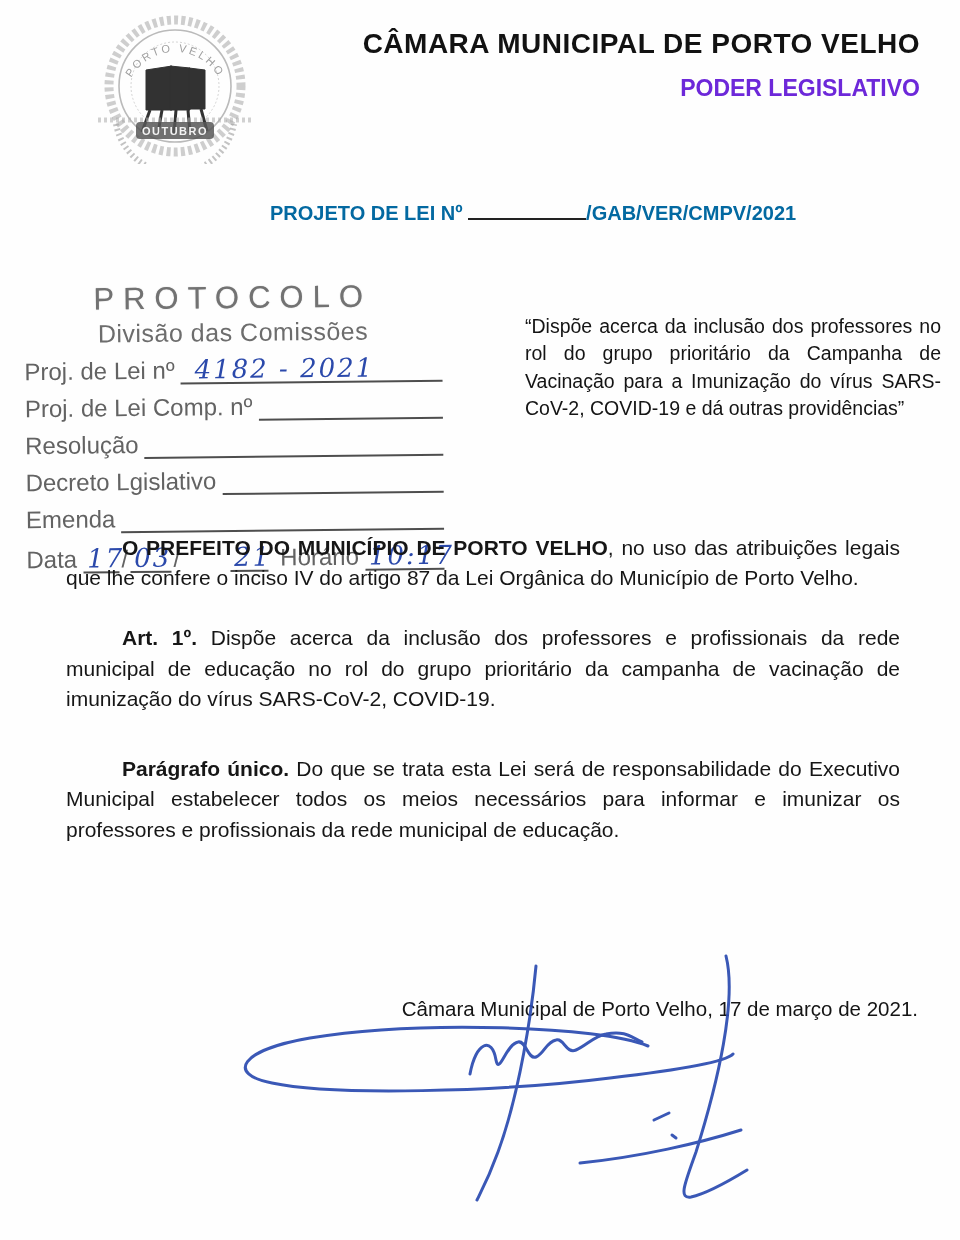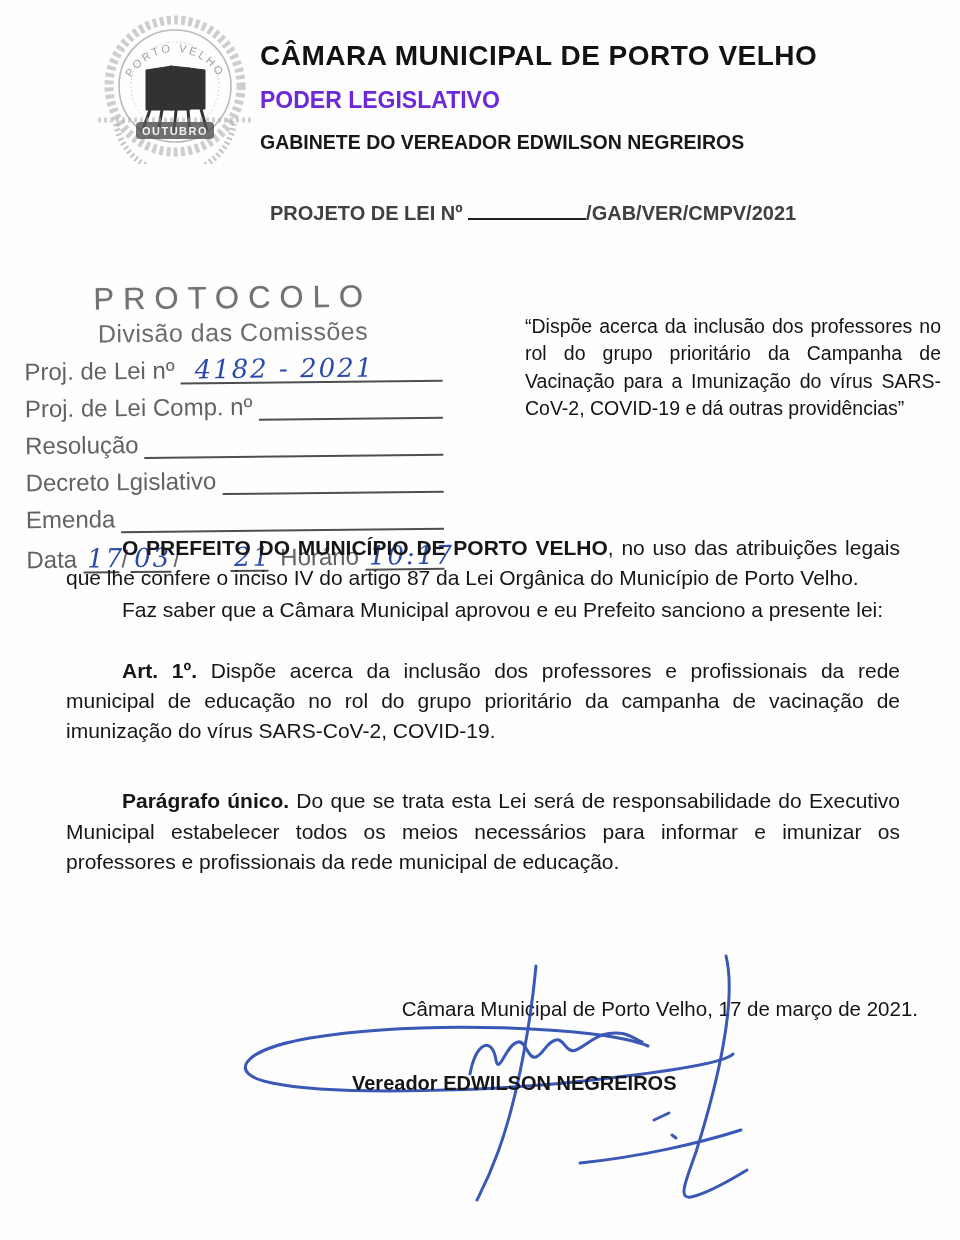--- a/index.html
+++ b/index.html
@@ -2,26 +2,26 @@
 <html><head>
 <meta charset="utf-8">
 <style>
   html,body{margin:0;padding:0;background:#ffffff;}
   .page{
     position:relative;width:960px;height:1240px;background:#fefefe;
     font-family:"Liberation Sans",sans-serif;color:#1a1a1a;overflow:hidden;
   }
   
   .seal{position:absolute;left:86px;top:12px;opacity:.85;}
-  .header-text{position:absolute;left:260px;top:40px;width:660px;text-align:left;}
+  .header-text{position:absolute;left:260px;top:28px;width:660px;text-align:right;}
   .org{font-size:28px;font-weight:bold;letter-spacing:.5px;color:#121212;}
   .branch{font-size:23px;font-weight:bold;margin-top:15px;color:#6d28d9;}
   .office{font-size:19.5px;font-weight:bold;margin-top:17px;color:#181818;}
   
-  .subject{position:absolute;left:270px;top:200px;font-size:20px;font-weight:bold;color:#404040;}
+  .subject{position:absolute;left:270px;top:200px;font-size:20px;font-weight:bold;color:#0369a1;}
   .blank{display:inline-block;width:118px;border-bottom:2.5px solid #222;height:18px;vertical-align:baseline;}
   
   .stamp{position:absolute;left:25px;top:280px;width:418px;color:#676767;transform:rotate(-.6deg);}
   .stamp-title{font-size:31px;letter-spacing:9px;text-align:center;color:#727272;font-weight:500;
     text-shadow:0 0 1px rgba(110,110,110,.55);}
   .stamp-subtitle{font-size:25px;text-align:center;margin-top:2px;color:#6d6d6d;letter-spacing:.5px;}
   .stamp-row{display:flex;align-items:flex-end;font-size:24px;height:37px;color:#636363;}
   .stamp-row .lbl{white-space:nowrap;padding-right:6px;}
   .stamp-row .line{flex:1;border-bottom:2.5px solid #4e4e4e;position:relative;height:32px;}
   .hand{
@@ -84,21 +84,20 @@
 
     <g>
       <rect x="50" y="110" width="78" height="17" rx="4" fill="#3a3a3a" opacity=".85"></rect>
       <text x="89" y="123" text-anchor="middle" font-family="Liberation Sans,sans-serif" font-weight="bold" font-size="11" letter-spacing="1.5" fill="#f2f2f2">OUTUBRO</text>
     </g>
   </svg>
 
   <div class="header-text">
     <div class="org">CÂMARA MUNICIPAL DE PORTO VELHO</div>
     <div class="branch">PODER LEGISLATIVO</div>
-    <div class="office">GABINETE DO VEREADOR EDWILSON NEGREIROS</div>
   </div>
 
   <div class="subject">
     <span>PROJETO DE LEI Nº</span>
     <span class="blank"></span><span>/GAB/VER/CMPV/2021</span>
   </div>
 
   <div class="stamp">
     <div class="stamp-title">PROTOCOLO</div>
     <div class="stamp-subtitle">Divisão das Comissões</div>
@@ -151,34 +150,32 @@
       <span class="slot time">
           <i class="hand">10:17</i>
         </span>
     </div>
   </div>
 
   <div class="quote">“Dispõe acerca da inclusão dos professores no rol do grupo prioritário da Campanha de Vacinação para a Imunização do vírus SARS-CoV-2, COVID-19 e dá outras providências”</div>
 
   <div class="body">
     <p class="para p1"><b>O PREFEITO DO MUNICÍPIO DE PORTO VELHO</b><span>, no uso das atribuições legais que lhe confere o inciso IV do artigo 87 da Lei Orgânica do Município de Porto Velho.</span></p>
-    <p class="para p2"><b></b><span>Faz saber que a Câmara Municipal aprovou e eu Prefeito sanciono a presente lei:</span></p>
     <p class="para p-art1"><b>Art. 1º.</b><span> Dispõe acerca da inclusão dos professores e profissionais da rede municipal de educação no rol do grupo prioritário da campanha de vacinação de imunização do vírus SARS-CoV-2, COVID-19.</span></p>
     <p class="para p-parag"><b>Parágrafo único.</b><span> Do que se trata esta Lei será de responsabilidade do Executivo Municipal estabelecer todos os meios necessários para informar e imunizar os professores e profissionais da rede municipal de educação.</span></p>
   </div>
 
   <div class="dateline">Câmara Municipal de Porto Velho, 17 de março de 2021.</div>
 
   <svg class="signature" width="580" height="270" viewBox="0 0 580 270">
     <g fill="none" stroke="#2a4ab0" stroke-width="3" stroke-linecap="round" stroke-linejoin="round" opacity=".92">
       <path d="M 468,96 C 420,76 240,70 130,88 C 60,100 46,124 92,133 C 152,146 320,142 430,128 C 490,121 546,112 553,104"></path>
       <path d="M 290,124 C 296,92 312,86 316,110 C 319,126 326,94 338,92 C 346,90 348,110 356,107 C 364,104 366,92 376,90 C 384,88 386,104 396,100 C 406,96 414,86 426,84 C 446,80 452,88 462,92"></path>
       <path d="M 356,16 C 352,60 340,142 318,202 C 309,227 301,242 297,250"></path>
       <path d="M 546,6 C 557,50 538,132 516,202 C 505,233 498,249 511,247 C 525,244 549,231 567,220"></path>
       <path d="M 400,213 C 460,207 520,193 561,180"></path>
       <path d="M 474,170 l 15,-7"></path>
       <path d="M 492,185 l 4,3"></path>
     </g>
   </svg>
 
-  <div class="signer">Vereador EDWILSON NEGREIROS</div>
 
 </div>
 
 </body></html>

